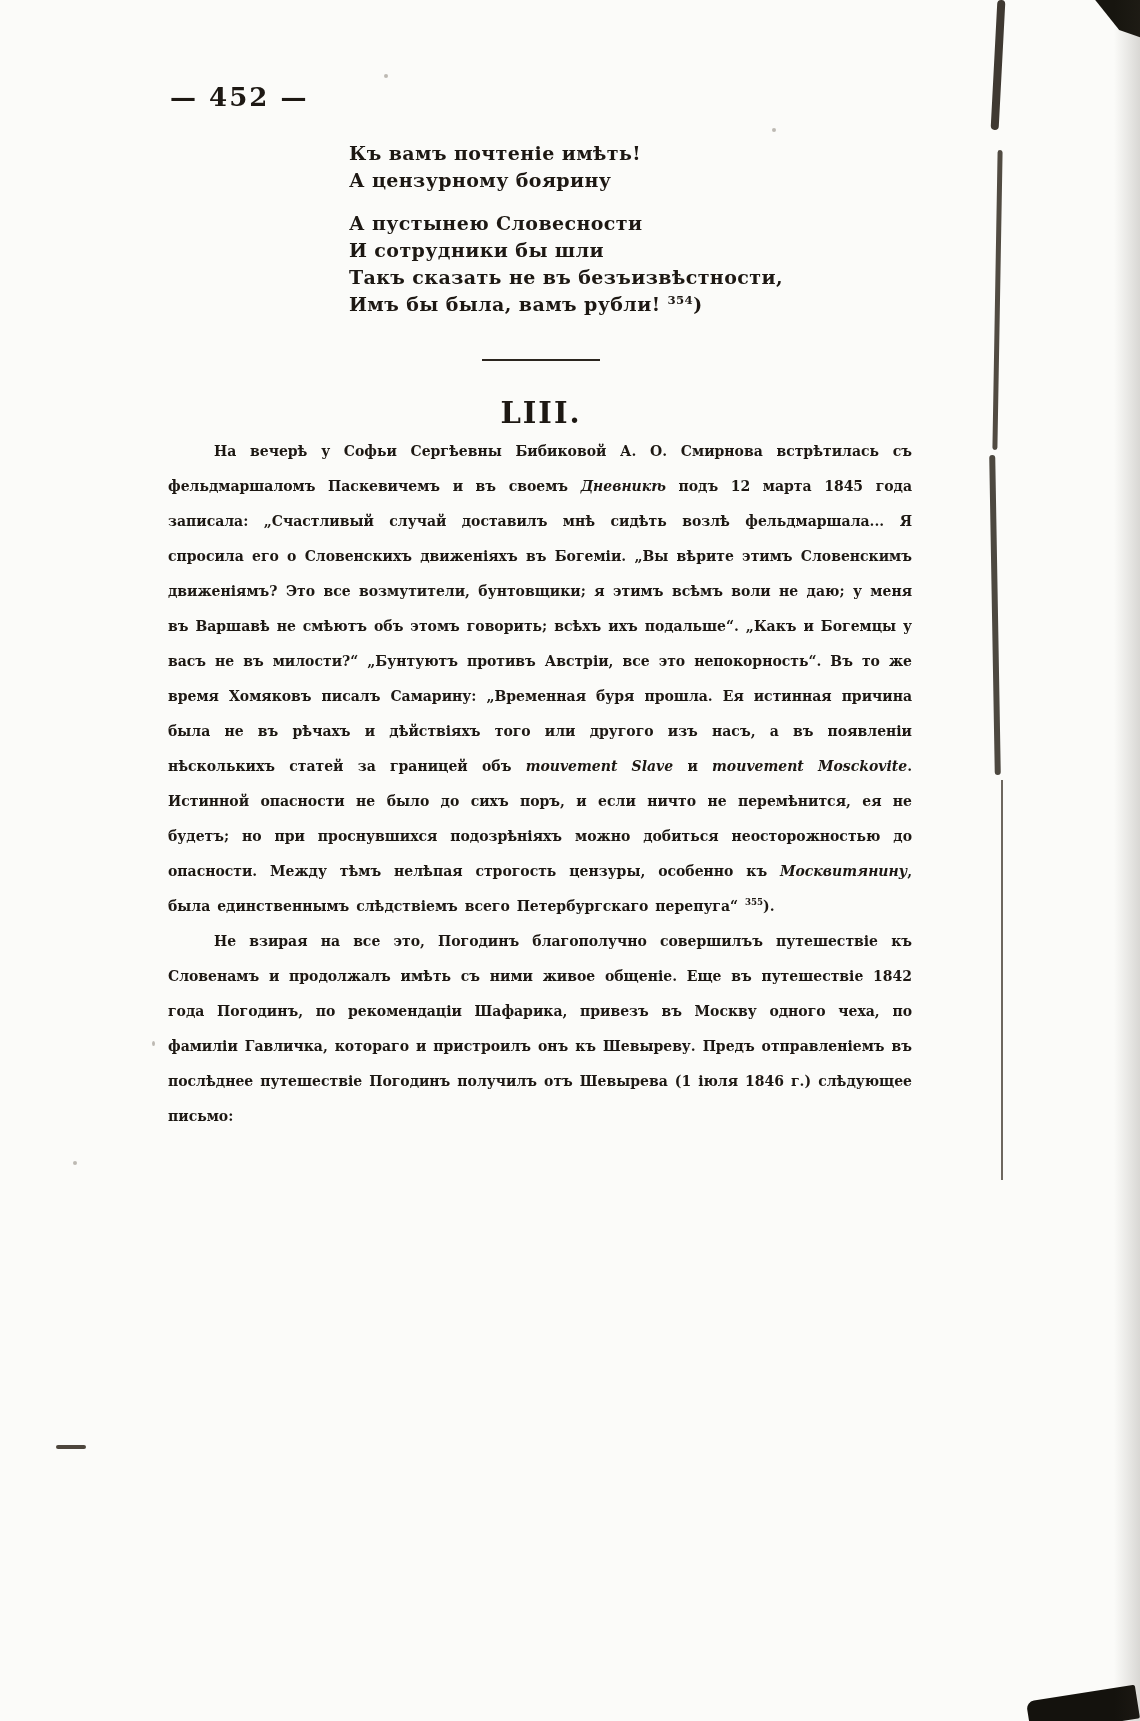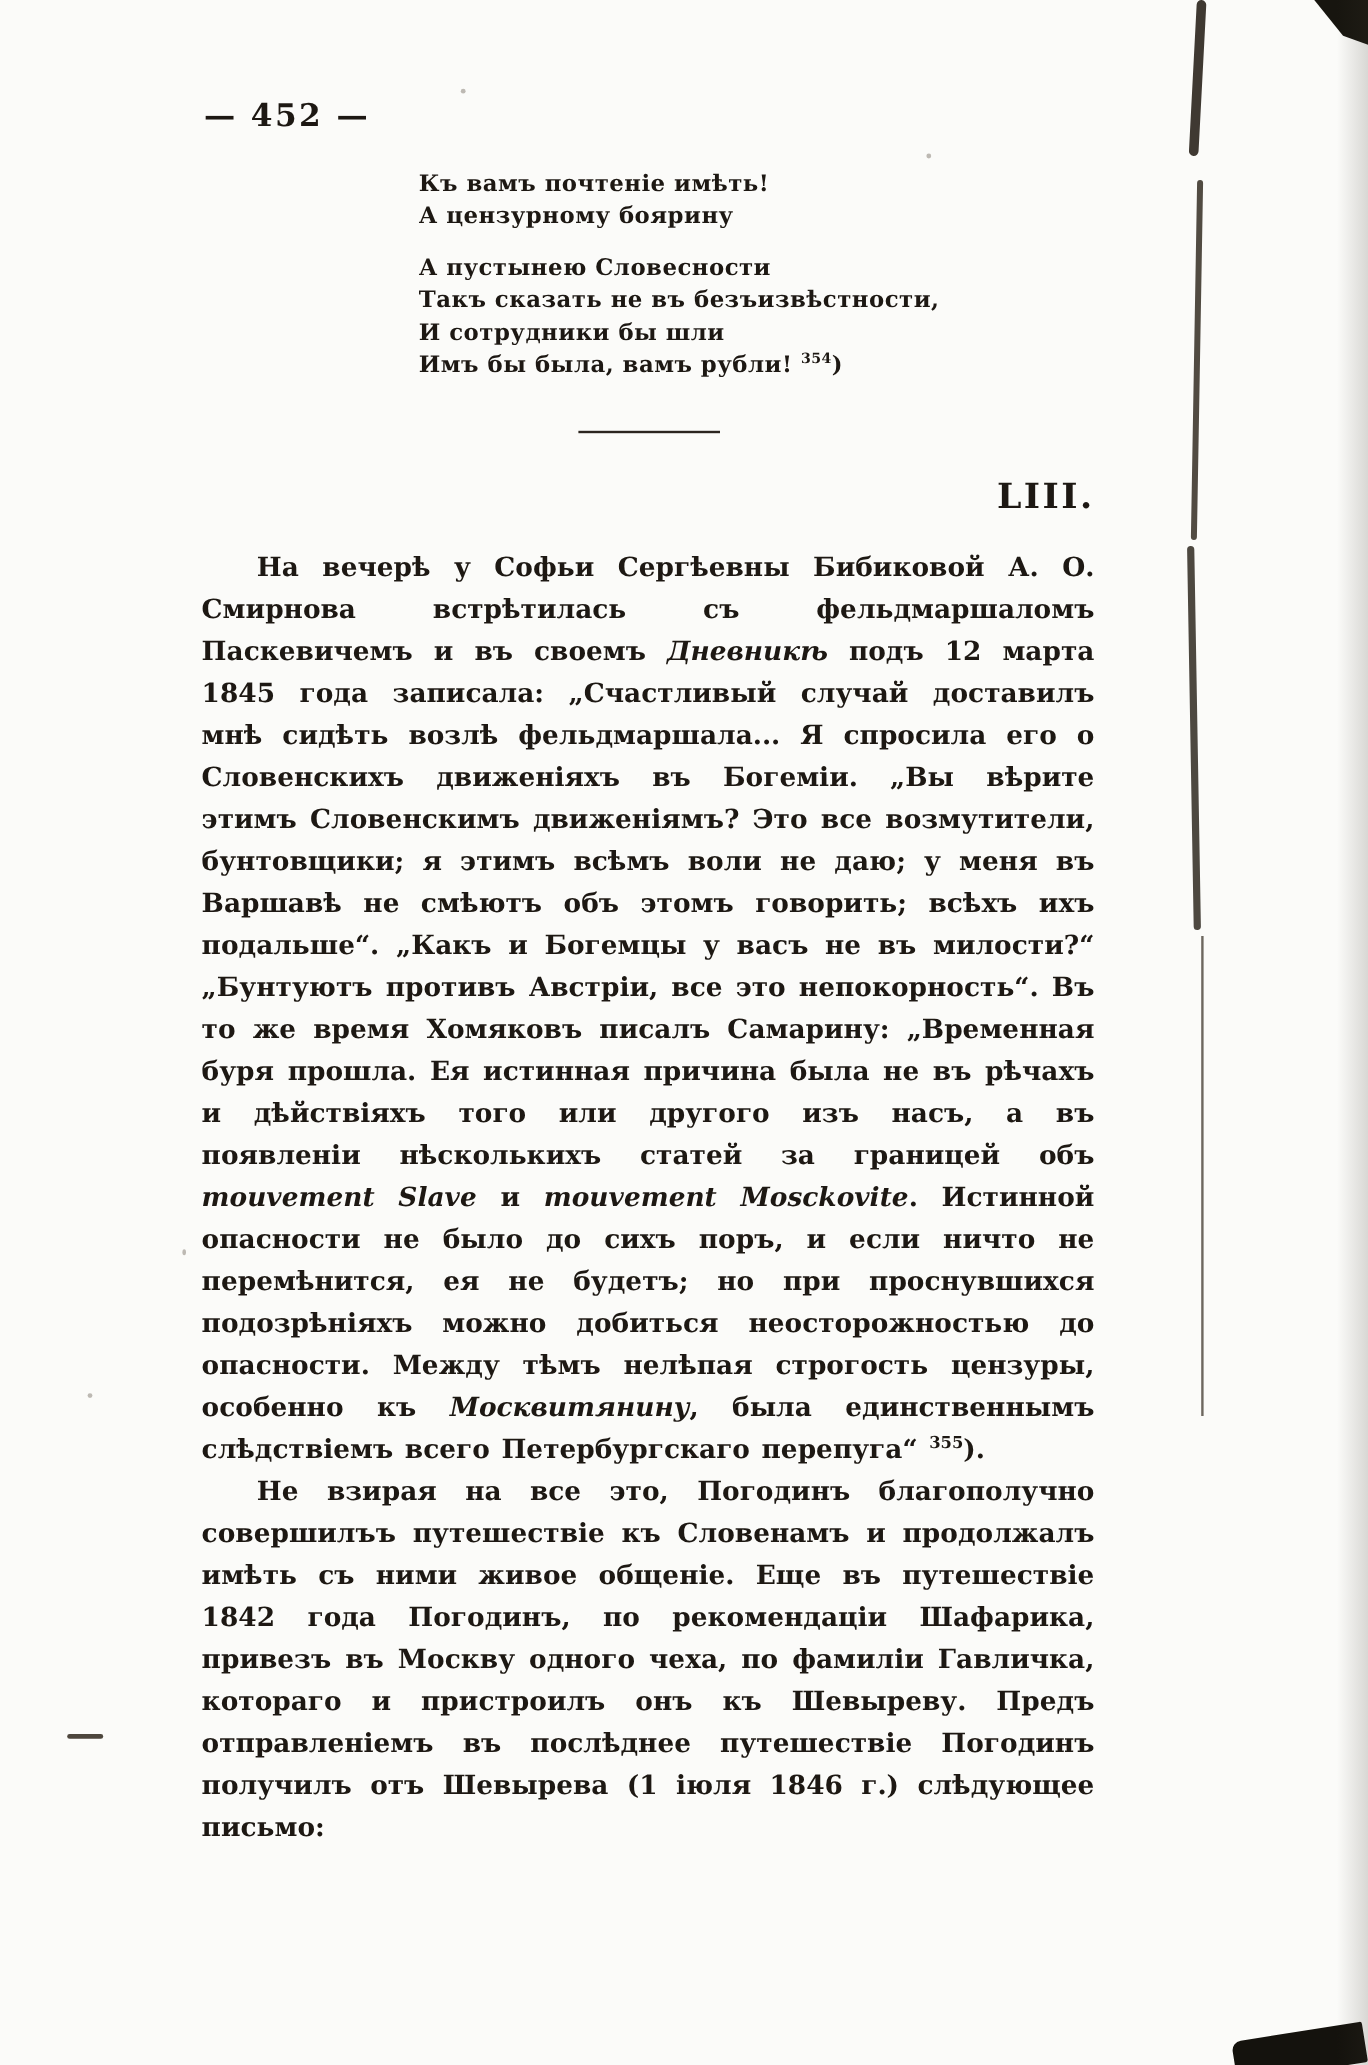--- a/index.html
+++ b/index.html
@@ -49,31 +49,31 @@
   .divider {
     display: inline-block;
     width: 118px;
     border-top: 2.5px solid #2b251f;
   }
   .section-heading {
     position: absolute;
     top: 396px;
     left: 170px;
     width: 742px;
-    text-align: right;
+    text-align: center;
     font-size: 29px;
     font-weight: bold;
     letter-spacing: 2px;
   }
   .body-text {
     position: absolute;
-    top: 456px;
+    top: 434px;
     left: 168px;
     width: 744px;
-    font-size: 22px;
+    font-size: 14px;
     line-height: 35px;
     font-weight: bold;
     text-align: justify;
     word-spacing: 2px;
   }
   .body-text p {
     margin: 0;
     text-indent: 46px;
   }
   .it { font-style: italic; }
@@ -117,22 +117,22 @@
 
   <div class="page-number">— 452 —</div>
 
   <div class="verse-block">
     <div class="stanza">
       <div class="vline">Къ вамъ почтеніе имѣть!</div>
       <div class="vline">А цензурному боярину</div>
     </div>
     <div class="stanza">
       <div class="vline">А пустынею Словесности</div>
+      <div class="vline">И сотрудники бы шли</div>
       <div class="vline">Такъ сказать не въ безъизвѣстности,</div>
-      <div class="vline">И сотрудники бы шли</div>
       <div class="vline"><span>Имъ бы была, вамъ рубли! </span><sup class="fn">354</sup><span>)</span></div>
     </div>
   </div>
 
   <div class="divider-wrap">
     <span class="divider"></span>
   </div>
 
   <div class="section-heading">LIII.</div>
 

